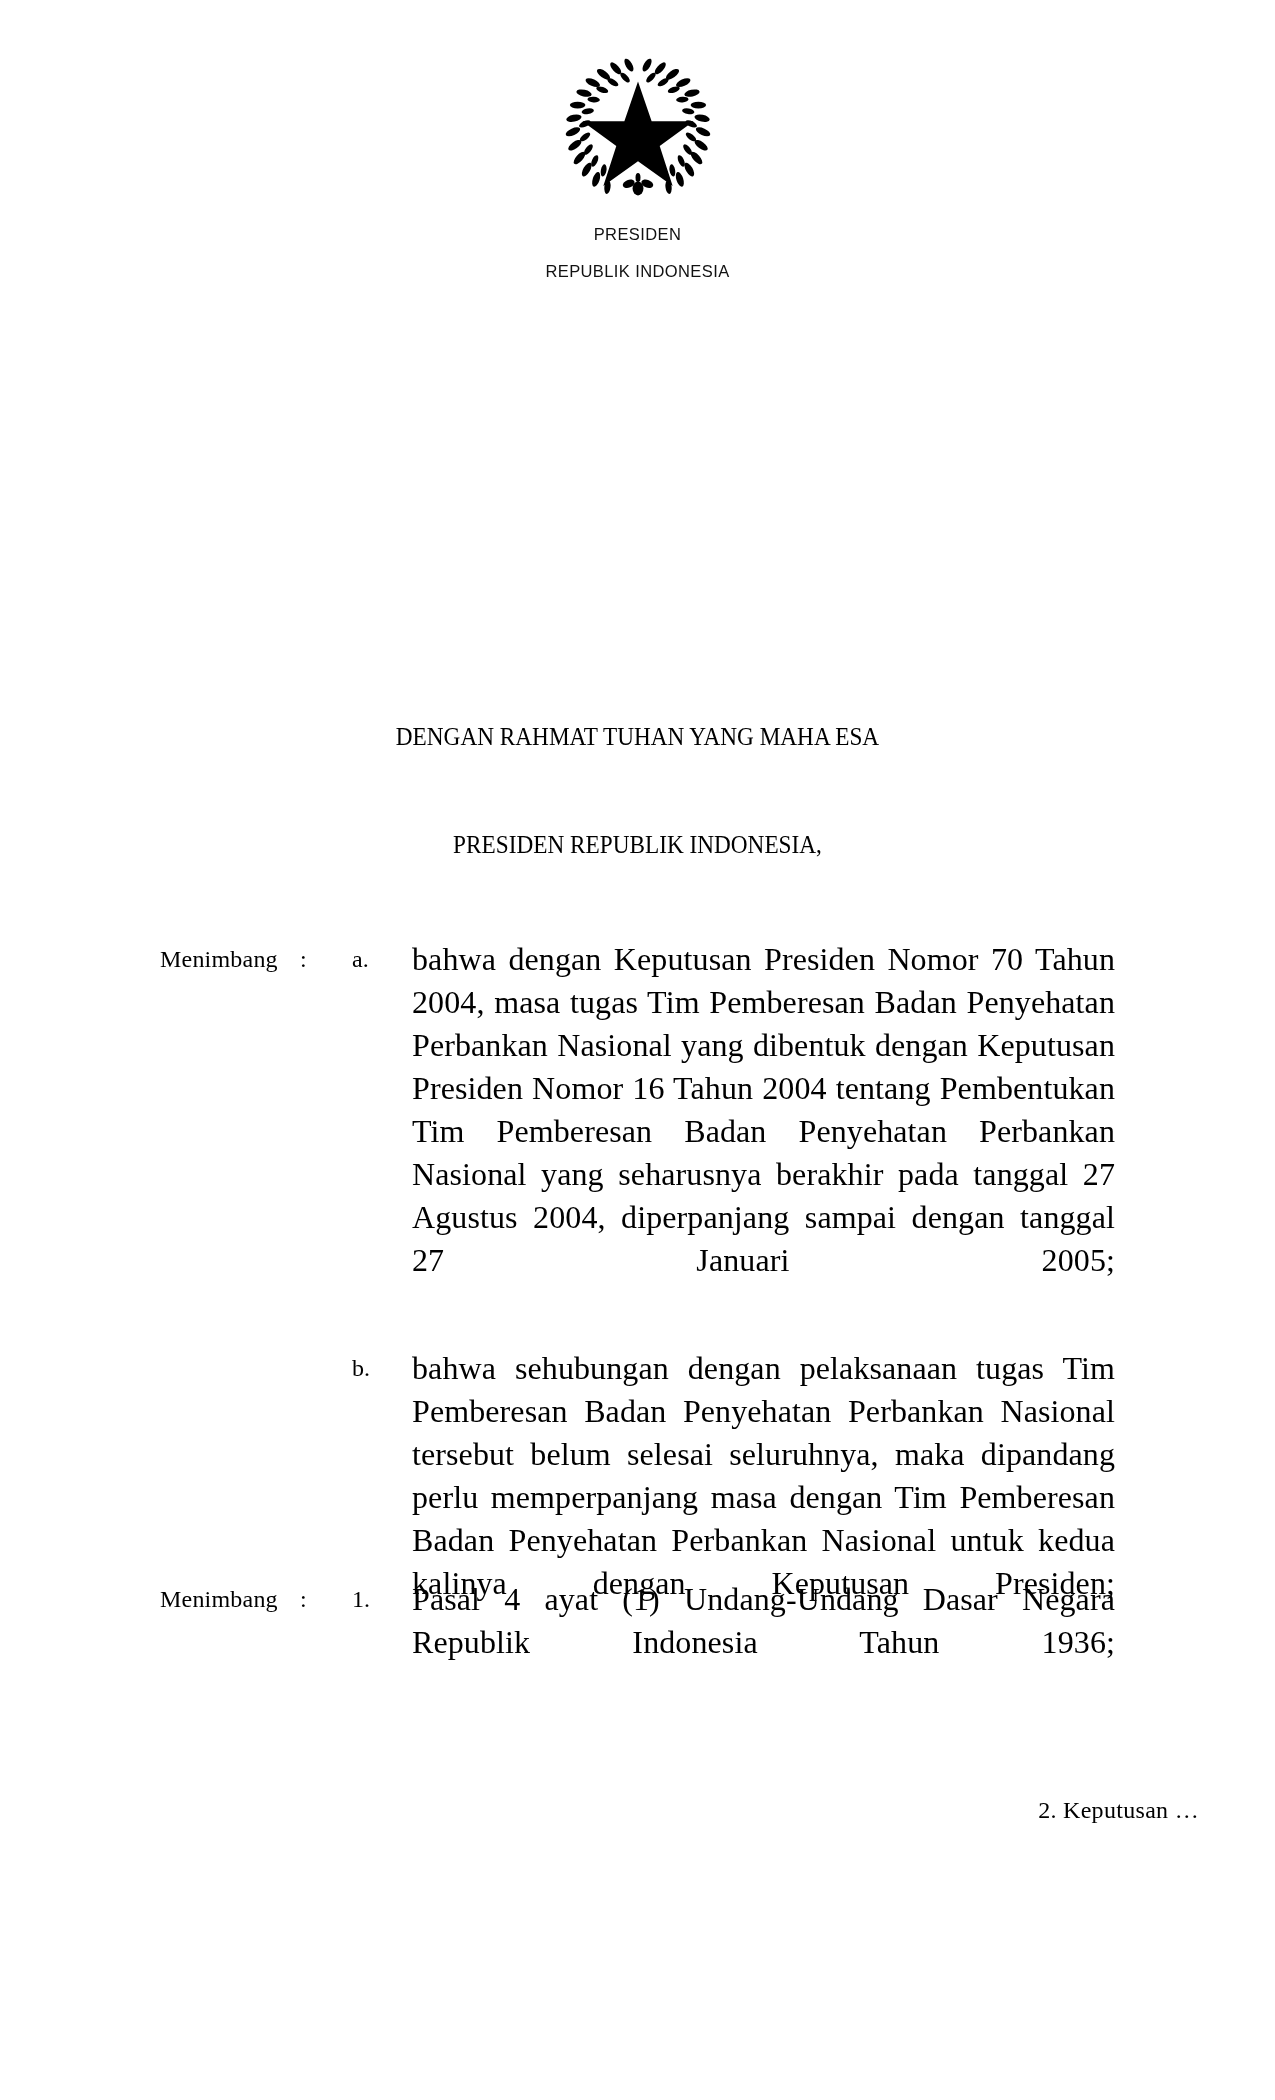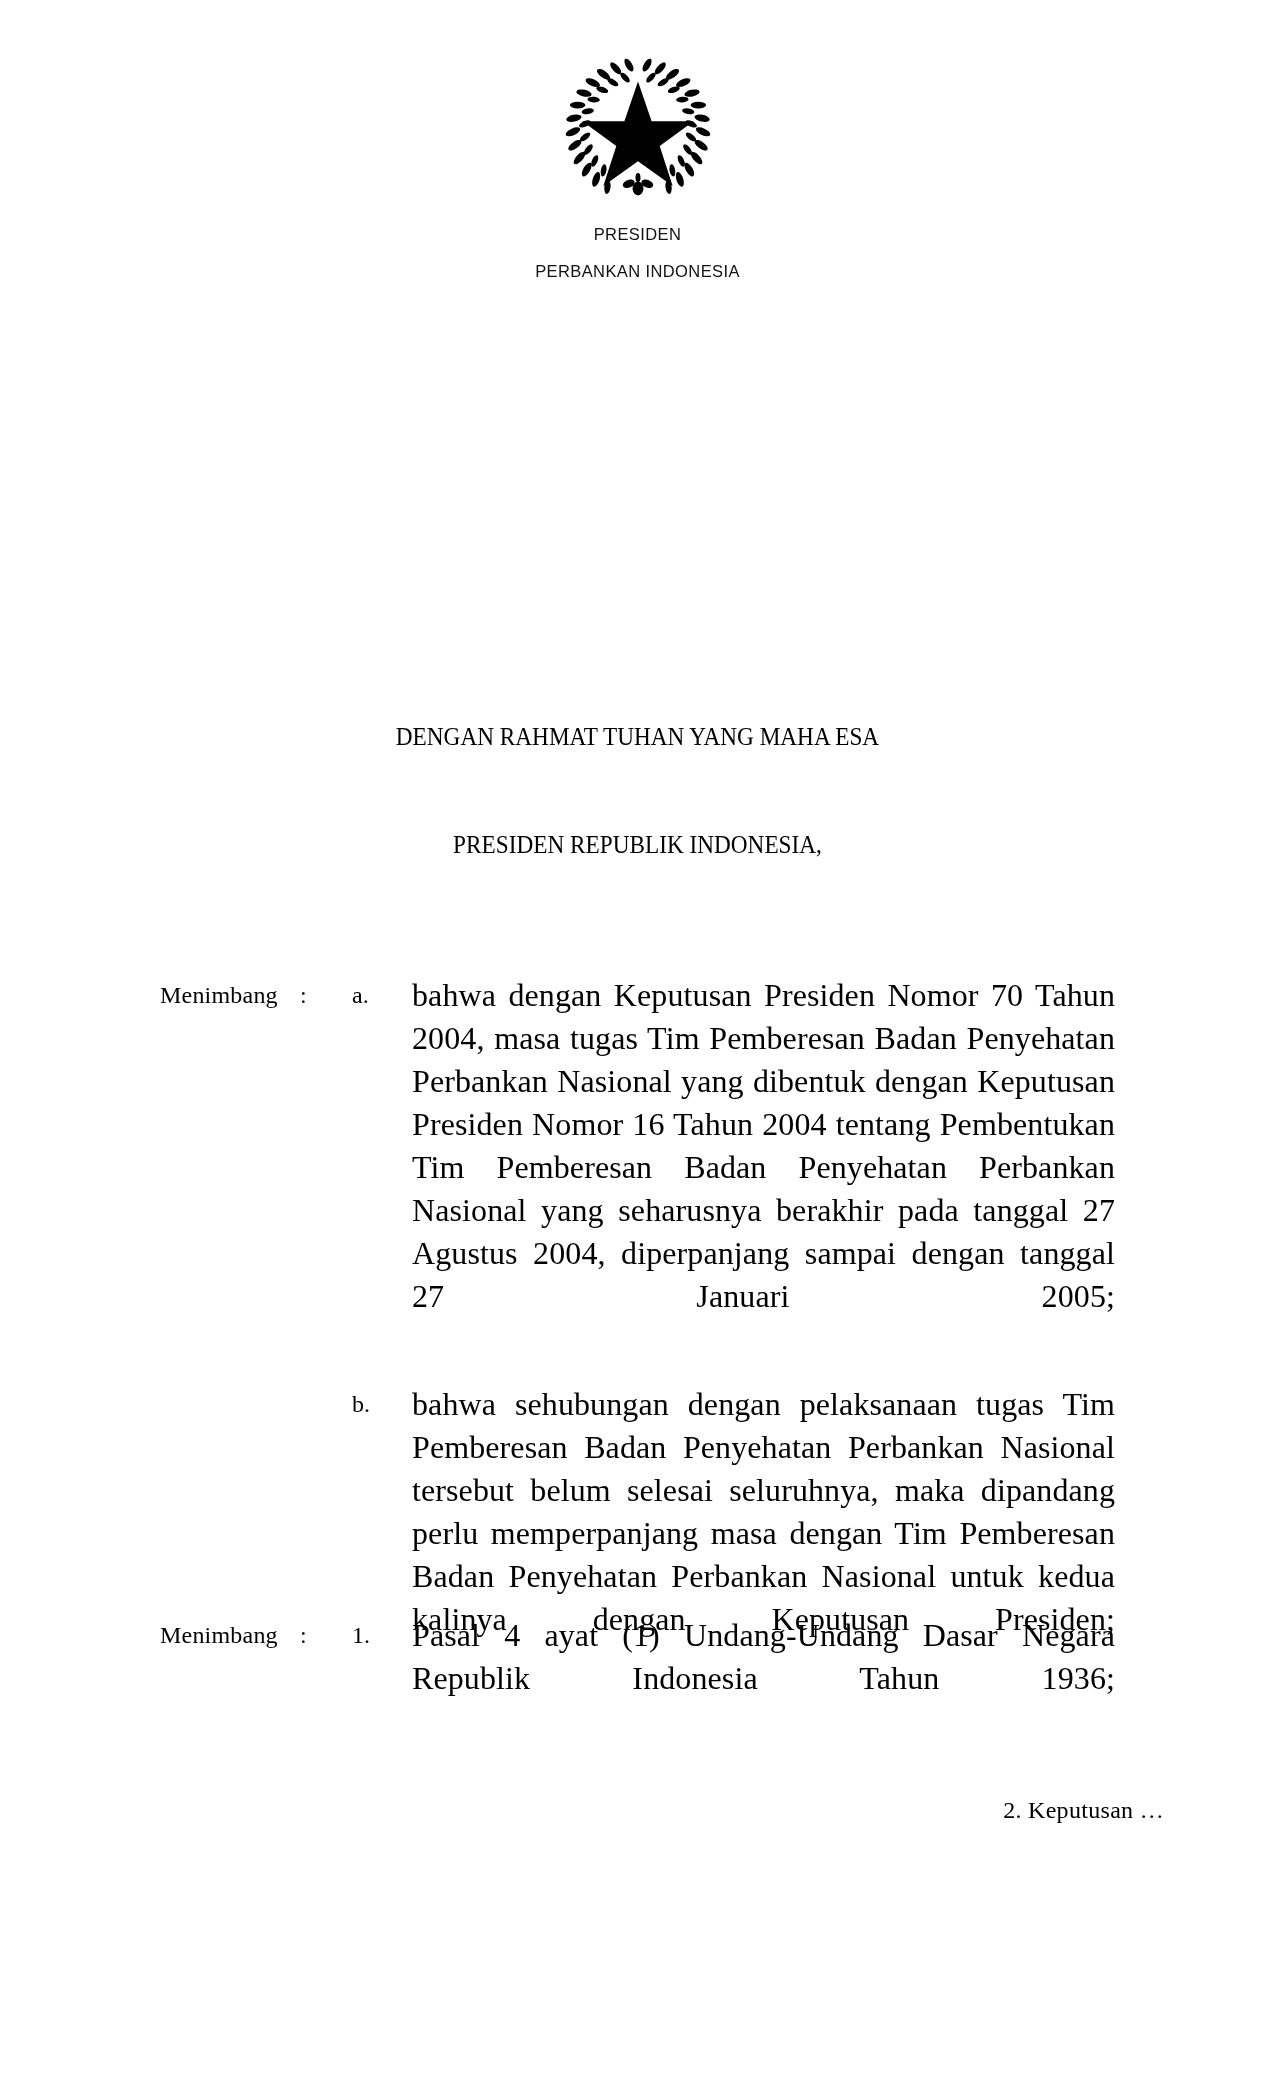--- a/index.html
+++ b/index.html
@@ -96,21 +96,20 @@
     transform: scaleX(0.93);
     transform-origin: center center;
     white-space: nowrap;
   }
 
   
   .clause-block {
     position: absolute;
     left: 0;
     width: 1070px;
-    margin-top: 36px;
   }
   #menimbang-block { top: 938px; }
   #mengingat-block { top: 1578px; }
 
   .clause-row {
     position: relative;
     display: block;
     width: 1275px;
   }
   .clause-label {
@@ -167,21 +166,21 @@
     display: inline-block;
     width: 100%;
   }
 
   
   .catchword {
     position: absolute;
     top: 1790px;
     left: 0;
     width: 1275px;
-    padding-right: 111px;
+    padding-right: 76px;
     box-sizing: border-box;
     text-align: right;
     font-size: 24px;
     line-height: 40px;
     letter-spacing: 0.3px;
     white-space: nowrap;
   }
 </style>
 </head>
 <body>
@@ -344,21 +343,21 @@
 
           <ellipse cx="100" cy="176" rx="7" ry="9"></ellipse>
           <ellipse cx="88" cy="170" rx="8" ry="5" transform="rotate(-22 88 170)"></ellipse>
           <ellipse cx="112" cy="170" rx="8" ry="5" transform="rotate(22 112 170)"></ellipse>
           <ellipse cx="100" cy="162" rx="3.2" ry="6"></ellipse>
         </g>
       </g>
     </svg>
     <div class="letterhead-text">
       <div>PRESIDEN</div>
-      <div>PERBANKAN INDONESIA</div>
+      <div>REPUBLIK INDONESIA</div>
     </div>
   </div>
 
 
   <div class="basmalah">DENGAN RAHMAT TUHAN YANG MAHA ESA</div>
 
   <div class="signer-line">PRESIDEN REPUBLIK INDONESIA,</div>
 
   <div class="clause-block" id="menimbang-block">
     <div class="clause-row">

